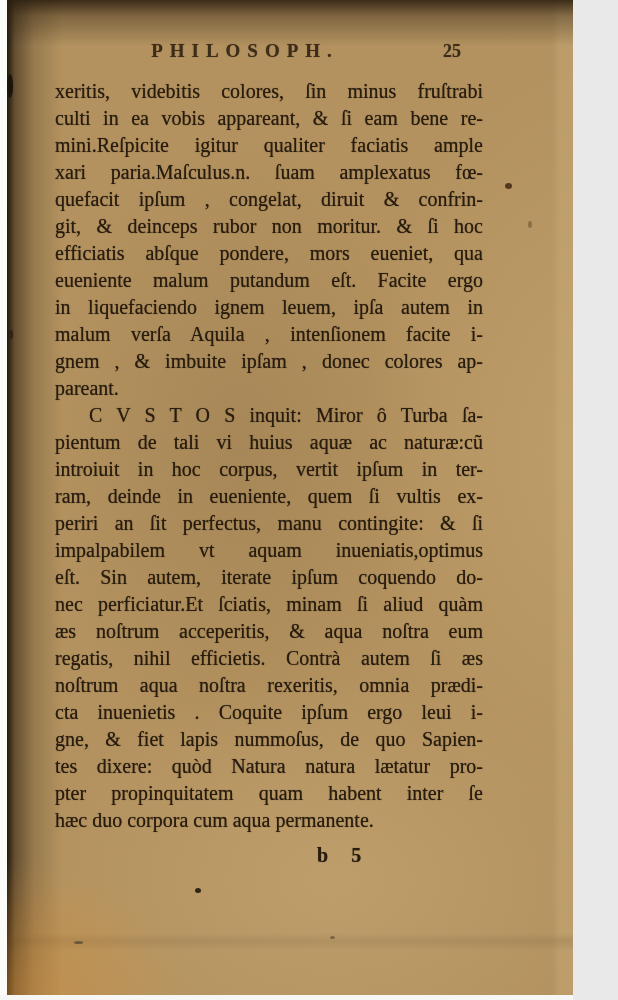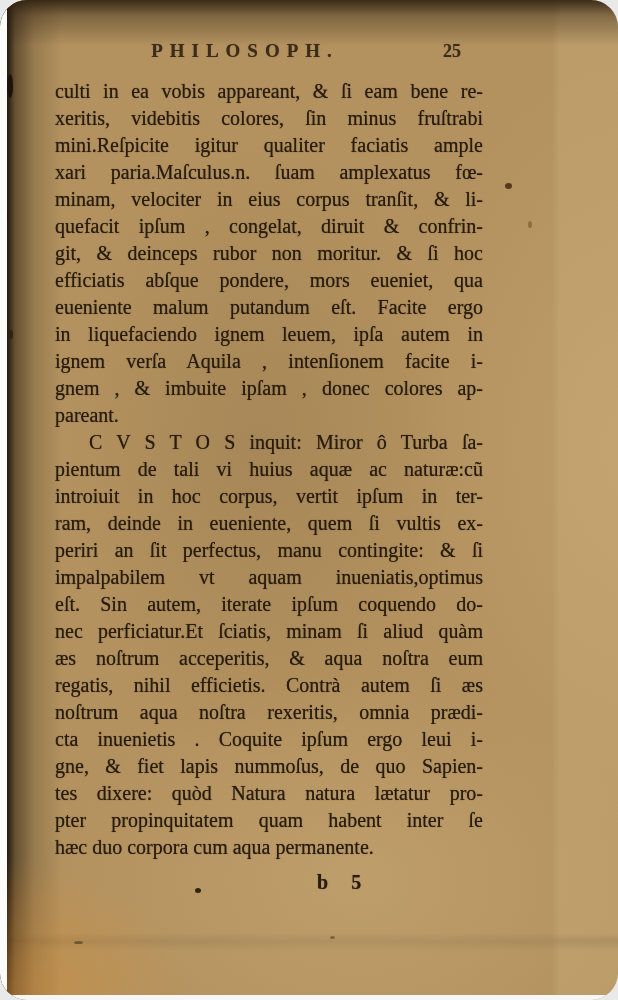--- a/index.html
+++ b/index.html
@@ -1,17 +1,17 @@
 <!DOCTYPE html>
 <html><head>
 <meta charset="utf-8">
 <style>
   html,body{margin:0;padding:0;background:#e9e9e9;}
-  .stage{position:relative;width:618px;height:1000px;overflow:hidden;
-         font-family:"Liberation Serif","DejaVu Serif",serif;border-radius:27px;}
+  .stage{position:relative;width:573px;height:1000px;overflow:hidden;
+         font-family:"Liberation Serif","DejaVu Serif",serif;}
   
   .page{position:absolute;inset:0;
     background:
       radial-gradient(ellipse 260px 420px at 42% 45%, rgba(60,40,18,.10), transparent 75%),
       radial-gradient(ellipse 420px 300px at 58% 88%, rgba(228,199,146,.22), transparent 70%),
       radial-gradient(ellipse 300px 520px at 102% 45%, rgba(214,184,128,.28), transparent 75%),
       radial-gradient(ellipse 260px 190px at 1% 99%, rgba(216,142,52,.45), transparent 70%),
       linear-gradient(180deg, rgba(42,29,14,.88) 0px, rgba(42,29,14,.38) 16px, rgba(42,29,14,0) 46px),
       linear-gradient(90deg, rgba(22,13,5,.92) 7px, rgba(22,13,5,.50) 15px, rgba(40,27,12,.20) 34px, rgba(40,27,12,0) 62px),
       linear-gradient(180deg, rgba(0,0,0,0) 933px, rgba(116,92,58,.22) 941px, rgba(0,0,0,0) 951px),
@@ -42,31 +42,30 @@
 <div class="stage">
   <div class="page">
 
     <div class="content">
       <div class="runhead">
         <span class="title">PHILOSOPH.</span>
         <span class="pagenum">25</span>
       </div>
 
       <div id="lines">
+          <div class="line">xeritis, videbitis colores, ſin minus fruſtrabi</div>
           <div class="line">culti in ea vobis appareant, &amp; ſi eam bene re-</div>
-          <div class="line">xeritis, videbitis colores, ſin minus fruſtrabi</div>
           <div class="line">mini.Reſpicite igitur qualiter faciatis ample</div>
           <div class="line">xari paria.Maſculus.n. ſuam amplexatus fœ-</div>
-          <div class="line">minam, velociter in eius corpus tranſit, &amp; li-</div>
           <div class="line">quefacit ipſum , congelat, diruit &amp; confrin-</div>
           <div class="line">git, &amp; deinceps rubor non moritur. &amp; ſi hoc</div>
           <div class="line">efficiatis abſque pondere, mors eueniet, qua</div>
           <div class="line">eueniente malum putandum eſt. Facite ergo</div>
           <div class="line">in liquefaciendo ignem leuem, ipſa autem in</div>
-          <div class="line">ignem verſa Aquila , intenſionem facite i-</div>
+          <div class="line">malum verſa Aquila , intenſionem facite i-</div>
           <div class="line">gnem , &amp; imbuite ipſam , donec colores ap-</div>
           <div class="line para-end">pareant.</div>
           <div class="line indent">C V S T O S inquit: Miror ô Turba ſa-</div>
           <div class="line">pientum de tali vi huius aquæ ac naturæ:cũ</div>
           <div class="line">introiuit in hoc corpus, vertit ipſum in ter-</div>
           <div class="line">ram, deinde in eueniente, quem ſi vultis ex-</div>
           <div class="line">periri an ſit perfectus, manu contingite: &amp; ſi</div>
           <div class="line">impalpabilem vt aquam inueniatis,optimus</div>
           <div class="line">eſt. Sin autem, iterate ipſum coquendo do-</div>
           <div class="line">nec perficiatur.Et ſciatis, minam ſi aliud quàm</div>

